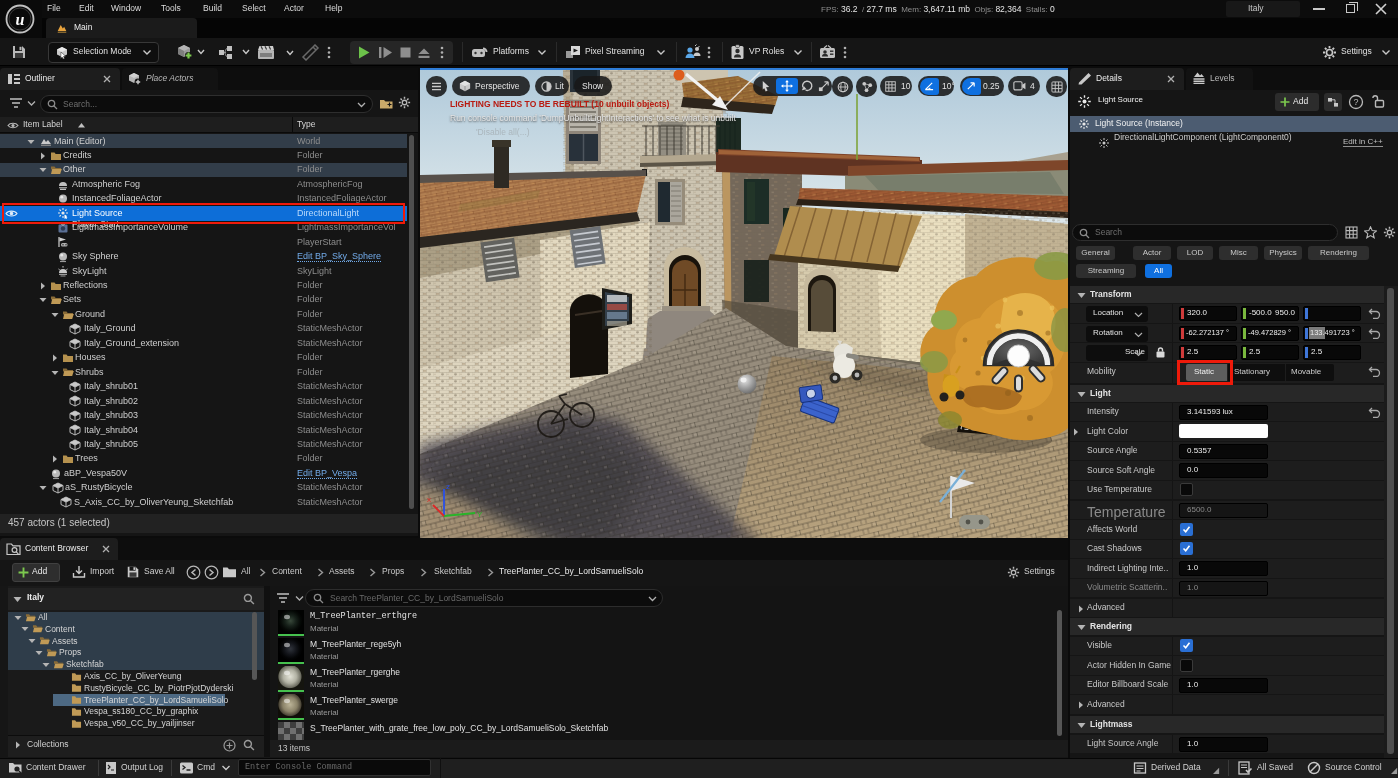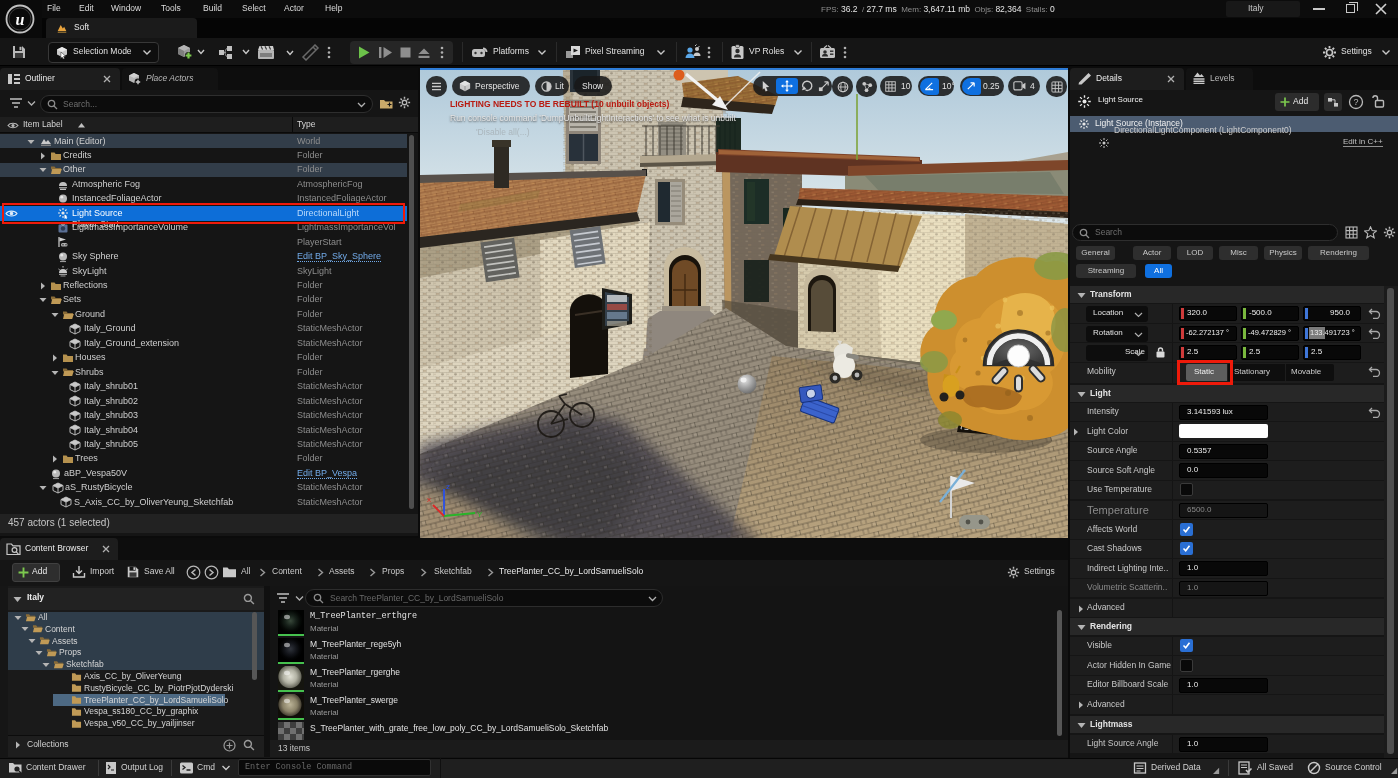--- a/index.html
+++ b/index.html
@@ -42,21 +42,21 @@
       <path d="M2 2 L12 12 M12 2 L2 12" stroke="#d0d0d0" stroke-width="1.6"></path>
     </svg>
 
 
 <div class="abs" style="left:0;top:18px;width:1398px;height:20px;background:#050505;"></div>
 <div class="abs" style="left:46px;top:18px;width:151px;height:20px;background:#1b1b1b;border-radius:4px 4px 0 0;"></div>
 <svg class="abs" style="left:56px;top:23px;" width="12" height="11" viewBox="0 0 14 12">
   <path d="M2 9 L5.5 2 L8 6 L9.5 4 L12 9 Z" fill="#e8a33d"></path>
   <rect x="2" y="9.6" width="10" height="1.6" fill="#8a6a30"></rect>
 </svg>
-<div class="txt" style="left:74px;top:22px;font-size:8.5px;color:#ececec;">Soft</div>
+<div class="txt" style="left:74px;top:22px;font-size:8.5px;color:#ececec;">Main</div>
 
 
 <div class="abs" style="left:0;top:38px;width:1398px;height:28px;background:#151515;border-bottom:1px solid #000;"></div>
 <svg class="abs" style="left:11px;top:44px;" width="16" height="16" viewBox="0 0 16 16">
   <path d="M2 2 h9 l3 3 v9 h-12 z" fill="#b9b9b9"></path>
       <rect x="4" y="2" width="7" height="5" fill="#151515"></rect>
       <rect x="8.5" y="2.8" width="2" height="3.4" fill="#b9b9b9"></rect>
       <rect x="4" y="9" width="8" height="5" fill="#3a3a3a"></rect>
 </svg>
 <div class="abs" style="left:48px;top:42px;width:111px;height:21px;background:#0e0e0e;border:1px solid #383838;border-radius:4px;"></div>
@@ -897,21 +897,21 @@
       </g>
       <circle cx="6" cy="6" r="1.6" fill="#e8e8e8"></circle>
     </svg>
 <div class="txt" style="left:1095px;top:118px;font-size:8.5px;color:#f2f2f2;">Light Source (Instance)</div>
 <svg class="abs" style="left:1098px;top:137px;" width="12" height="12" viewBox="0 0 12 12">
       <g stroke="#c9c9c9" stroke-width="1">
         <path d="M6 1 v2 M6 9 v2 M1 6 h2 M9 6 h2 M2.5 2.5 l1.4 1.4 M8.1 8.1 l1.4 1.4 M2.5 9.5 l1.4 -1.4 M8.1 3.9 l1.4 -1.4"></path>
       </g>
       <circle cx="6" cy="6" r="1.5" fill="#c9c9c9"></circle>
     </svg>
-<div class="txt" style="left:1114px;top:125px;font-size:8.5px;color:#cdcdcd;">DirectionalLightComponent (LightComponent0)</div>
+<div class="txt" style="left:1114px;top:132px;font-size:8.5px;color:#cdcdcd;">DirectionalLightComponent (LightComponent0)</div>
 <div class="txt" style="left:1343px;top:137px;font-size:8px;color:#c0c0c0;border-bottom:1px solid #909090;">Edit in C++</div>
 <div class="abs" style="left:1072px;top:224px;width:266px;height:17px;background:#0c0c0c;border:1px solid #2e2e2e;border-radius:9px;"></div>
 <svg class="abs" style="left:1079px;top:228px;" width="11" height="11" viewBox="0 0 11 11">
       <circle cx="4.5" cy="4.5" r="3.2" fill="none" stroke="#8a8a8a" stroke-width="1.3"></circle>
       <path d="M7 7 L10 10" stroke="#8a8a8a" stroke-width="1.3"></path>
     </svg>
 <div class="txt" style="left:1095px;top:227px;font-size:8.5px;color:#6e6e6e;">Search</div>
 <svg class="abs" style="left:1345px;top:226px;" width="13" height="13" viewBox="0 0 13 13">
       <g fill="none" stroke="#b9b9b9" stroke-width="1.1">
         <rect x="1" y="1" width="11" height="11"></rect>
@@ -954,21 +954,21 @@
       <path d="M1 1 L4.5 4.5 L8 1" stroke="#b0b0b0" stroke-width="1.2" fill="none"></path>
     </svg>
 <div class="abs" style="left:1179px;top:306.0px;width:58px;height:15px;background:#080808;border-radius:2px;border:1px solid #000;"></div>
 <div class="abs" style="left:1181px;top:308.0px;width:2.5px;height:11px;background:#cf3b3b;"></div>
 <div class="txt" style="left:1187px;top:308.0px;font-size:8px;color:#ededed;">320.0</div>
 <div class="abs" style="left:1241px;top:306.0px;width:58px;height:15px;background:#080808;border-radius:2px;border:1px solid #000;"></div>
 <div class="abs" style="left:1243px;top:308.0px;width:2.5px;height:11px;background:#7ab83e;"></div>
 <div class="txt" style="left:1249px;top:308.0px;font-size:8px;color:#ededed;">-500.0</div>
 <div class="abs" style="left:1303px;top:306.0px;width:58px;height:15px;background:#080808;border-radius:2px;border:1px solid #000;"></div>
 <div class="abs" style="left:1305px;top:308.0px;width:2.5px;height:11px;background:#3f76d8;"></div>
-<div class="txt" style="left:1330px;top:308.0px;font-size:8px;color:#ededed;">950.0</div>
+<div class="txt" style="left:1275px;top:308.0px;font-size:8px;color:#ededed;">950.0</div>
 <svg class="abs" style="left:1368px;top:308.0px;" width="13" height="11" viewBox="0 0 13 11">
       <path d="M4 1 L1.5 3.5 L4 6" stroke="#a8a8a8" stroke-width="1.3" fill="none"></path>
       <path d="M1.5 3.5 H8 a3.5 3.5 0 0 1 0 7 H5" stroke="#a8a8a8" stroke-width="1.3" fill="none"></path>
     </svg>
 <div class="abs" style="left:1086px;top:325.5px;width:62px;height:16px;background:#0d0d0d;border-radius:3px;"></div>
 <div class="txt" style="left:1093px;top:327.5px;font-size:8px;color:#e2e2e2;">Rotation</div>
 <svg class="abs" style="left:1134px;top:331.5px;" width="9" height="6" viewBox="0 0 9 6">
       <path d="M1 1 L4.5 4.5 L8 1" stroke="#b0b0b0" stroke-width="1.2" fill="none"></path>
     </svg>
 <div class="abs" style="left:1179px;top:325.5px;width:58px;height:15px;background:#080808;border-radius:2px;border:1px solid #000;"></div>
@@ -1048,21 +1048,21 @@
 <div class="abs" style="left:1172px;top:461.3px;width:1px;height:18.5px;background:#141414;"></div>
 <div class="txt" style="left:1087px;top:464.8px;font-size:8.5px;color:#c9c9c9;">Source Soft Angle</div>
 <div class="abs" style="left:1179px;top:463.3px;width:89px;height:15px;background:#080808;border-radius:2px;border:1px solid #000;"></div>
 <div class="txt" style="left:1187px;top:465.3px;font-size:8px;color:#ededed;">0.0</div>
 <div class="abs" style="left:1070px;top:480.9px;width:314px;height:18.5px;background:#1d1d1d;"></div>
 <div class="abs" style="left:1172px;top:480.9px;width:1px;height:18.5px;background:#141414;"></div>
 <div class="txt" style="left:1087px;top:484.4px;font-size:8.5px;color:#c9c9c9;">Use Temperature</div>
 <div class="abs" style="left:1180px;top:483.4px;width:13px;height:13px;background:#090909;border:1px solid #3a3a3a;border-radius:2px;"></div>
 <div class="abs" style="left:1070px;top:500.5px;width:314px;height:18.5px;background:#1d1d1d;"></div>
 <div class="abs" style="left:1172px;top:500.5px;width:1px;height:18.5px;background:#141414;"></div>
-<div class="txt" style="left:1087px;top:504.0px;font-size:11px;color:#8a8a8a;">Temperature</div>
+<div class="txt" style="left:1087px;top:504.0px;font-size:14px;color:#8a8a8a;">Temperature</div>
 <div class="abs" style="left:1179px;top:502.5px;width:89px;height:15px;background:#151515;border-radius:2px;border:1px solid #000;"></div>
 <div class="txt" style="left:1187px;top:504.5px;font-size:8px;color:#8a8a8a;">6500.0</div>
 <div class="abs" style="left:1070px;top:520.1px;width:314px;height:18.5px;background:#1d1d1d;"></div>
 <div class="abs" style="left:1172px;top:520.1px;width:1px;height:18.5px;background:#141414;"></div>
 <div class="txt" style="left:1087px;top:523.6px;font-size:8.5px;color:#c9c9c9;">Affects World</div>
 <div class="abs" style="left:1180px;top:522.6px;width:13px;height:13px;background:#2a6fd4;border-radius:2px;"></div>
 <svg class="abs" style="left:1182px;top:524.6px;" width="9" height="9" viewBox="0 0 9 9">
       <path d="M1.5 4.5 L3.7 6.7 L7.5 1.8" stroke="#fff" stroke-width="1.6" fill="none"></path>
     </svg>
 <div class="abs" style="left:1070px;top:539.7px;width:314px;height:18.5px;background:#1d1d1d;"></div>

